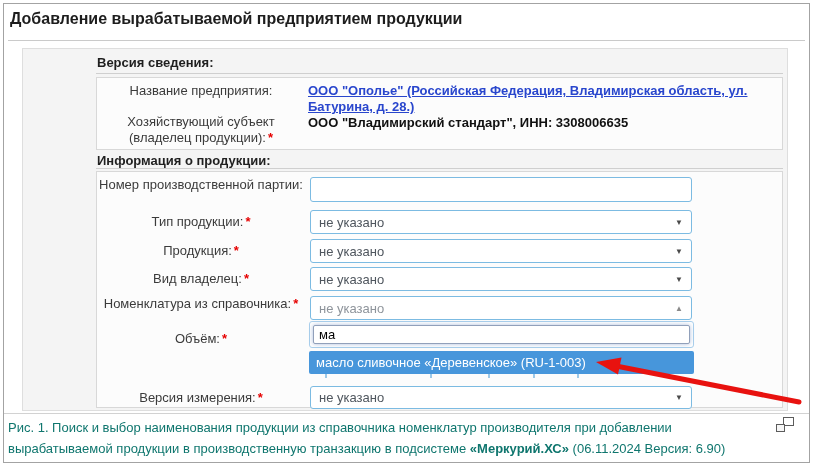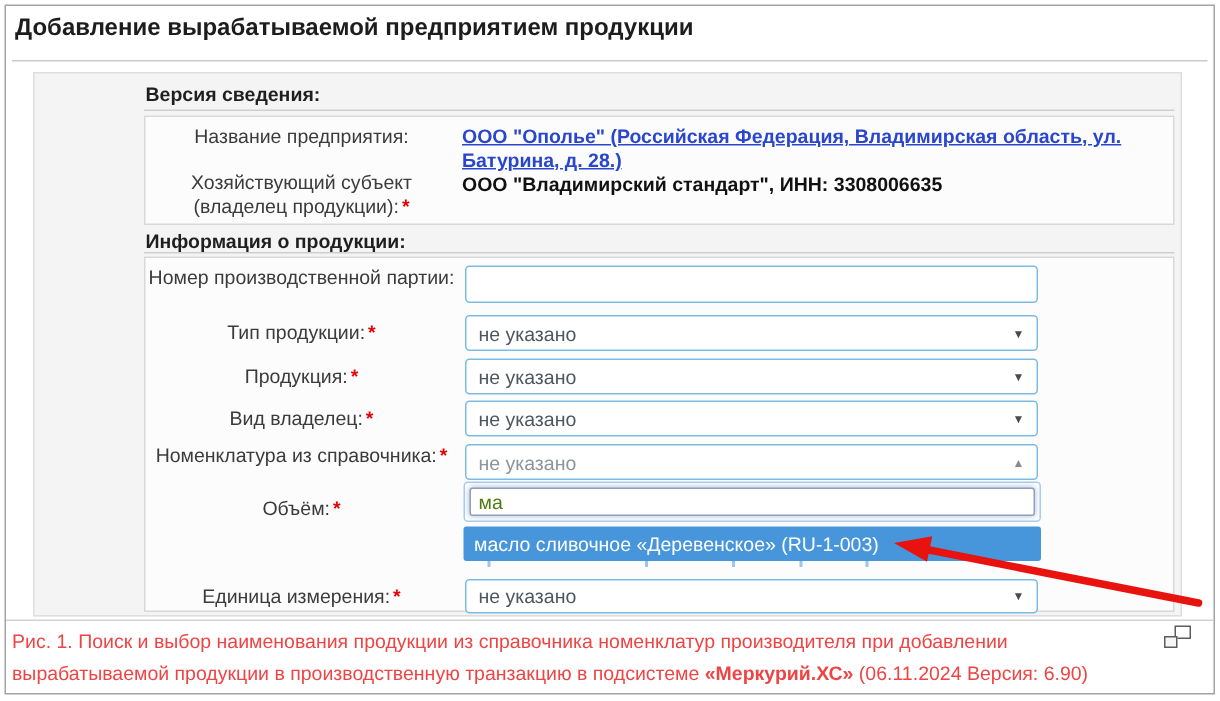--- a/index.html
+++ b/index.html
@@ -31,28 +31,28 @@
          background:#fff; cursor:pointer; }
   .sel .sel-text { position:absolute; left:8px; top:4px; font-size:13px; color:#4f565e;text-align:center; }
   .sel .sel-arrow { position:absolute; right:8px; top:7px; font-size:8px; color:#4a4a4a; line-height:10px; }
   .sel .sel-arrow-up { position:absolute; right:8px; top:7px; font-size:8px; color:#8a8a8a; line-height:10px; }
   .sel-open .sel-text { color:#8e949b; }
 
   .dd-search-wrap { position:absolute; left:309px; top:321px; width:385px; height:27px; background:#fff;
                     border:1.5px solid #a9cfec; border-radius:3px; }
   .dd-search { position:absolute; left:3px; top:3px; width:377px; height:19px; border:1px solid #91a0ba;
                box-shadow:0 0 4px rgba(96,130,190,.55); border-radius:2px; background:#fff;
-               font-family:"Liberation Sans",sans-serif; font-size:13px; color:#4d7c0f; padding:0 5px; outline:none; }
+               font-family:"Liberation Sans",sans-serif; font-size:13px; color:#000000; padding:0 5px; outline:none; }
   .dd-option { position:absolute; left:309px; top:351px; width:385px; height:23px; background:#4796db; border-radius:2px;
                color:#fff; font-size:13px; line-height:23px; padding-left:7px; cursor:pointer;
                white-space:nowrap; overflow:hidden; }
   .tick { position:absolute; top:374px; width:2px; height:4px; background:#9cc8e8; }
 
   .caption-rule { position:absolute; left:4px; top:413px; width:805px; height:1px; background:#d2d2d2; }
-  .caption { position:absolute; left:8px; top:417px; width:745px; font-size:13px; line-height:21px; color:#ef4444; }
+  .caption { position:absolute; left:8px; top:417px; width:745px; font-size:13px; line-height:21px; color:#0f766e; }
   .caption b { font-weight:bold; }
 
   .winicon { position:absolute; left:776px; top:417px; width:18px; height:15px; cursor:pointer; }
   .wi-back { position:absolute; right:0; top:0; width:11px; height:9px; border:1.5px solid #5c5c5c; background:transparent; }
   .wi-front { position:absolute; left:0; bottom:0; width:9px; height:8px; border:1.5px solid #5c5c5c; background:#f6f6f6; }
 
   .arrow-overlay { position:absolute; left:0; top:0; width:813px; height:467px; pointer-events:none; z-index:50; }
 </style>
 </head>
 <body>
@@ -129,21 +129,21 @@
   </div>
   <div class="dd-option">масло сливочное «Деревенское» (RU-1-003)</div>
 
   <div class="tick" style="left:325px;"></div>
   <div class="tick" style="left:430px;"></div>
   <div class="tick" style="left:488px;"></div>
   <div class="tick" style="left:533px;"></div>
   <div class="tick" style="left:577px;"></div>
 
   <div class="flabel" style="top:390px;">
-    <span>Единица измерения:</span><span class="req">*</span>
+    <span>Версия измерения:</span><span class="req">*</span>
   </div>
   <div class="sel" style="top:386px; height:23px;">
     <span class="sel-text" style="top:3px;">не указано</span>
     <span class="sel-arrow" style="top:6px;">▼</span>
   </div>
 
   <div class="caption-rule"></div>
   <p class="caption"><span>Рис. 1. Поиск и выбор наименования продукции из справочника номенклатур производителя при добавлении вырабатываемой продукции в производственную транзакцию в подсистеме </span><b>«Меркурий.ХС»</b><span> (06.11.2024 Версия: 6.90)</span></p>
   <div class="winicon">
     <span class="wi-back"></span>

